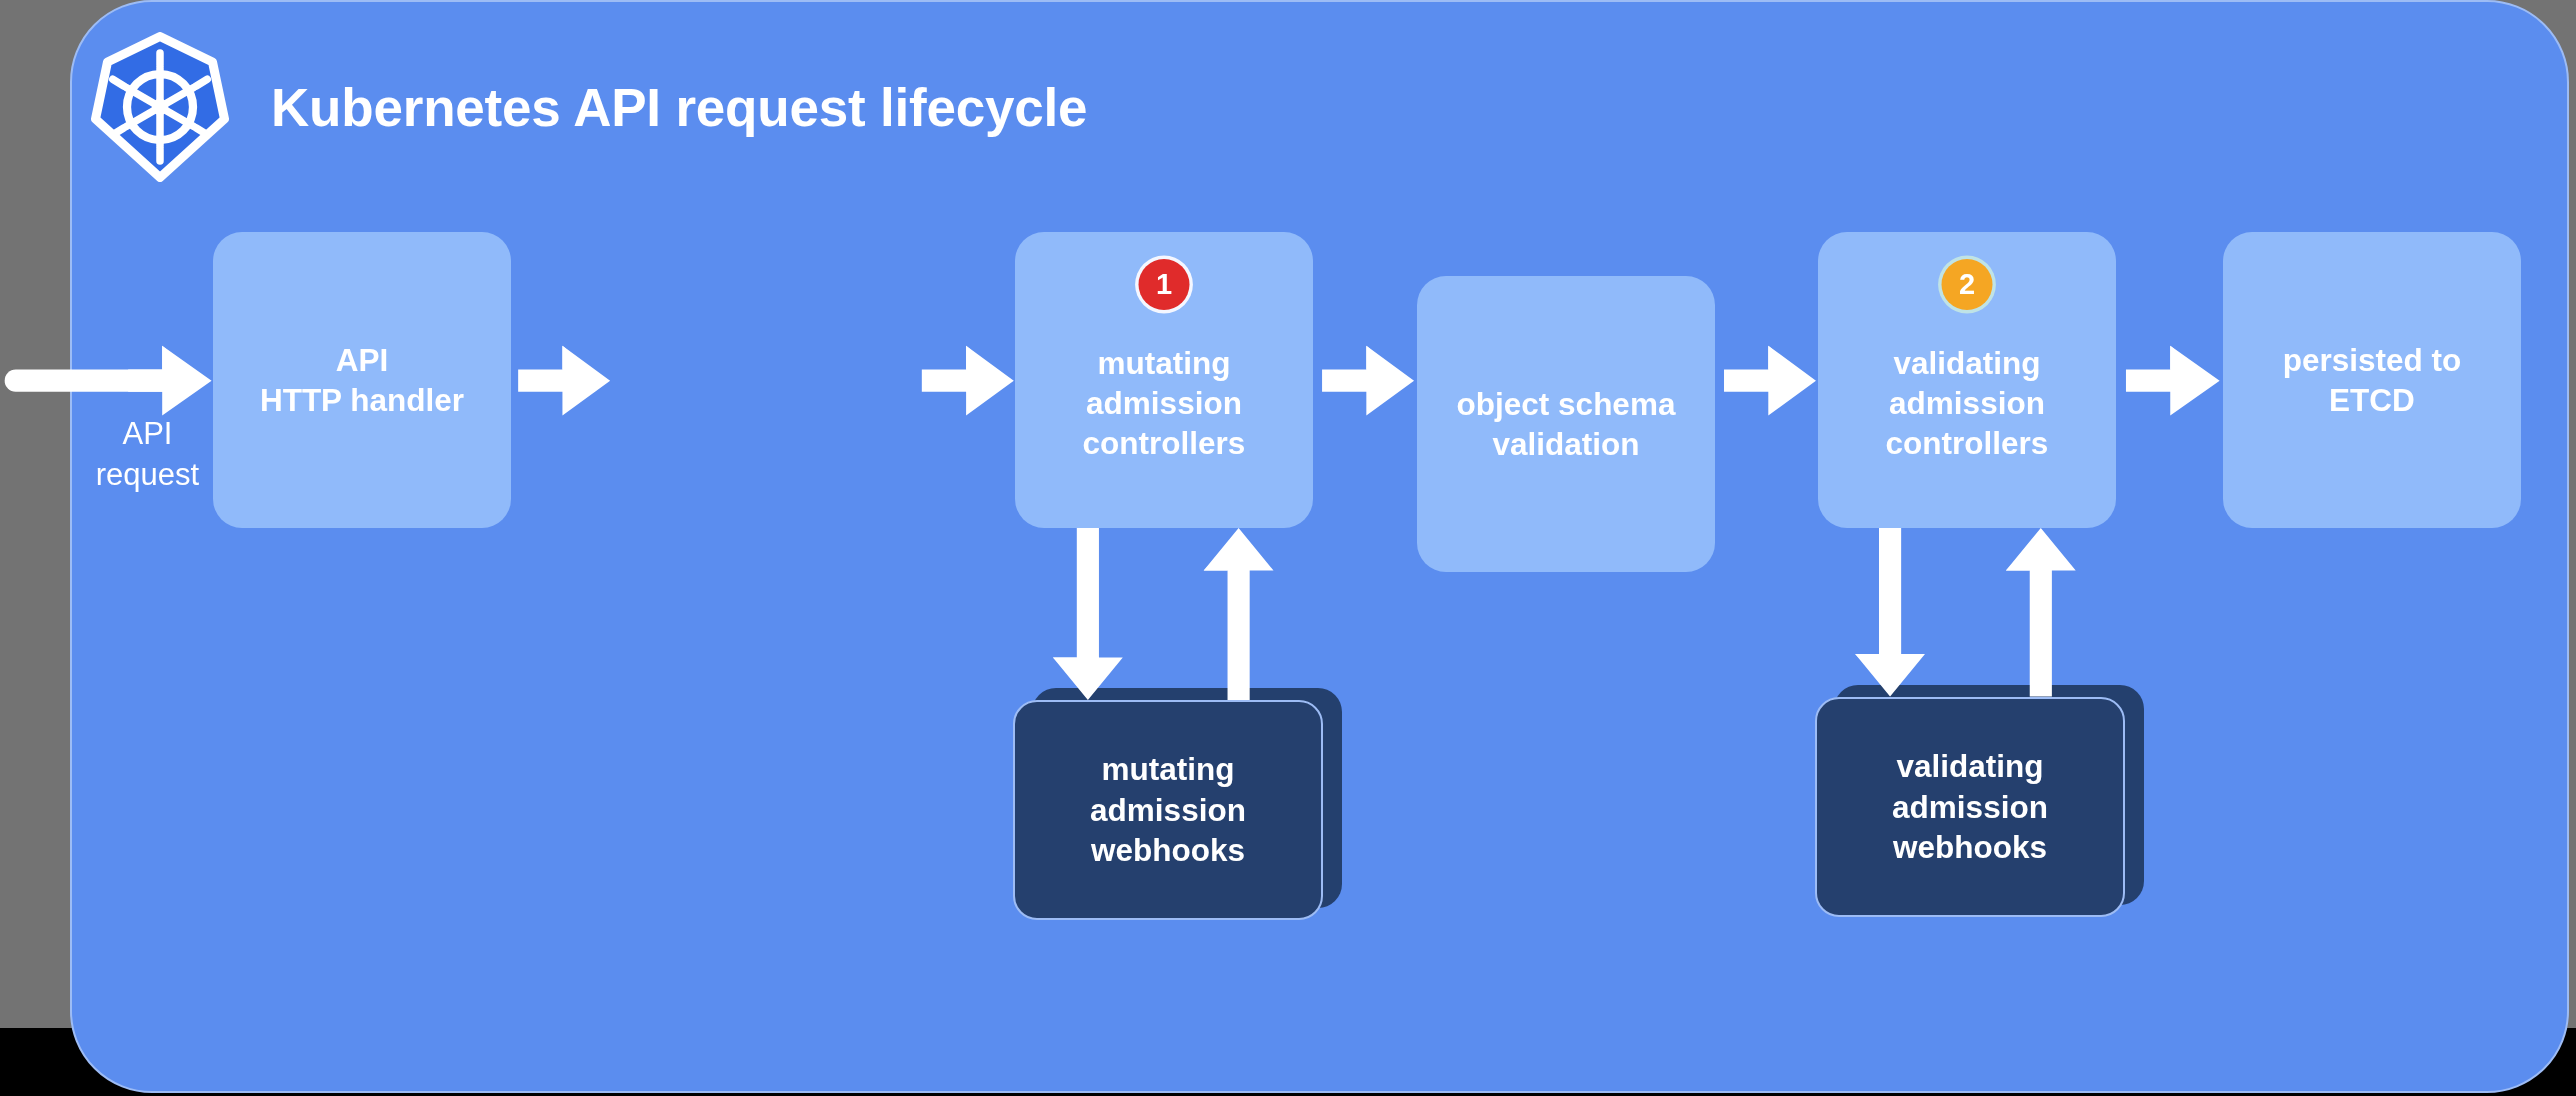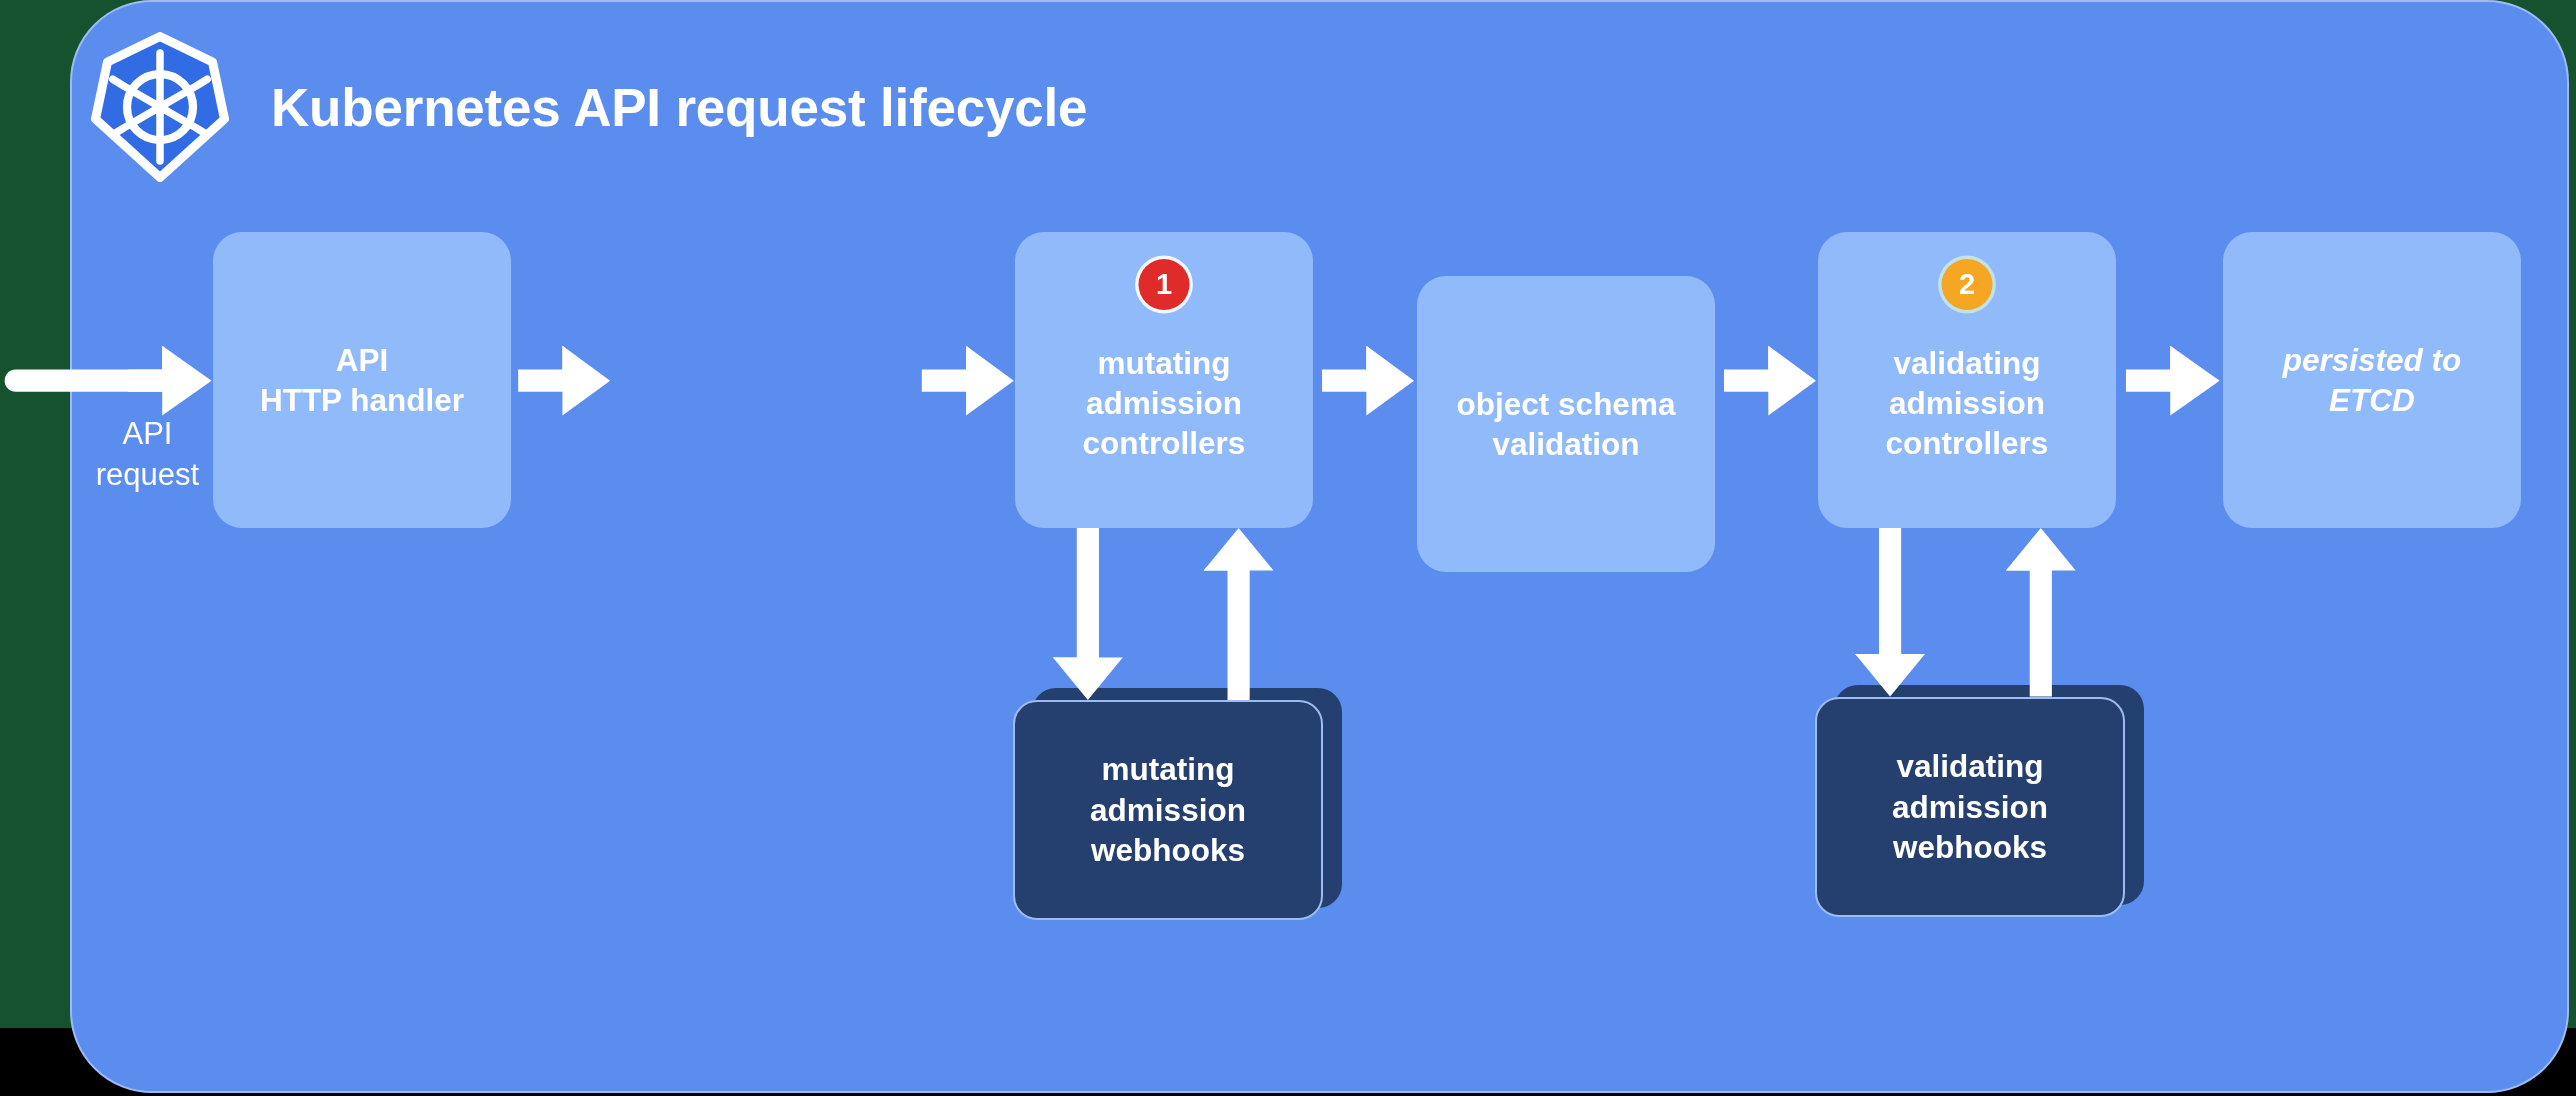--- a/index.html
+++ b/index.html
@@ -9,21 +9,21 @@
     height: 1096px;
     background: #000000;
     overflow: hidden;
     font-family: "Liberation Sans", sans-serif;
   }
 
   #stage {
     position: relative;
     width: 2576px;
     height: 1028px;
-    background: #14532d;
+    background: #737373;
   }
 
   
   #panel {
     position: absolute;
     left: 70px;
     top: 0px;
     width: 2499px;
     height: 1093px;
     background: #5B8DEF;
@@ -66,21 +66,21 @@
     text-align: center;
     padding: 0 5.1px;
   }
   .stage-box .lines { white-space: pre-line; }
 
   #box-http      { left: 213px;  top: 232px; width: 298px;  height: 296px; }
   #box-authn     { left: 612px;  top: 232px; width: 304px;  height: 296px; }
   #box-mutating  { left: 1015px; top: 232px; width: 298px;  height: 296px; }
   #box-schema    { left: 1417px; top: 232px; width: 298px;  height: 296px; margin-top: 44px; }
   #box-validating{ left: 1818px; top: 232px; width: 298px;  height: 296px; }
-  #box-etcd      { left: 2223px; top: 232px; width: 298px;  height: 296px; font-style: italic; }
+  #box-etcd      { left: 2223px; top: 232px; width: 298px;  height: 296px; }
 
   
   .has-badge .lines { margin-top: 46px; }
 
   
   .badge {
     position: absolute;
     top: 27px;
     left: 50%;
     transform: translateX(-50%);

